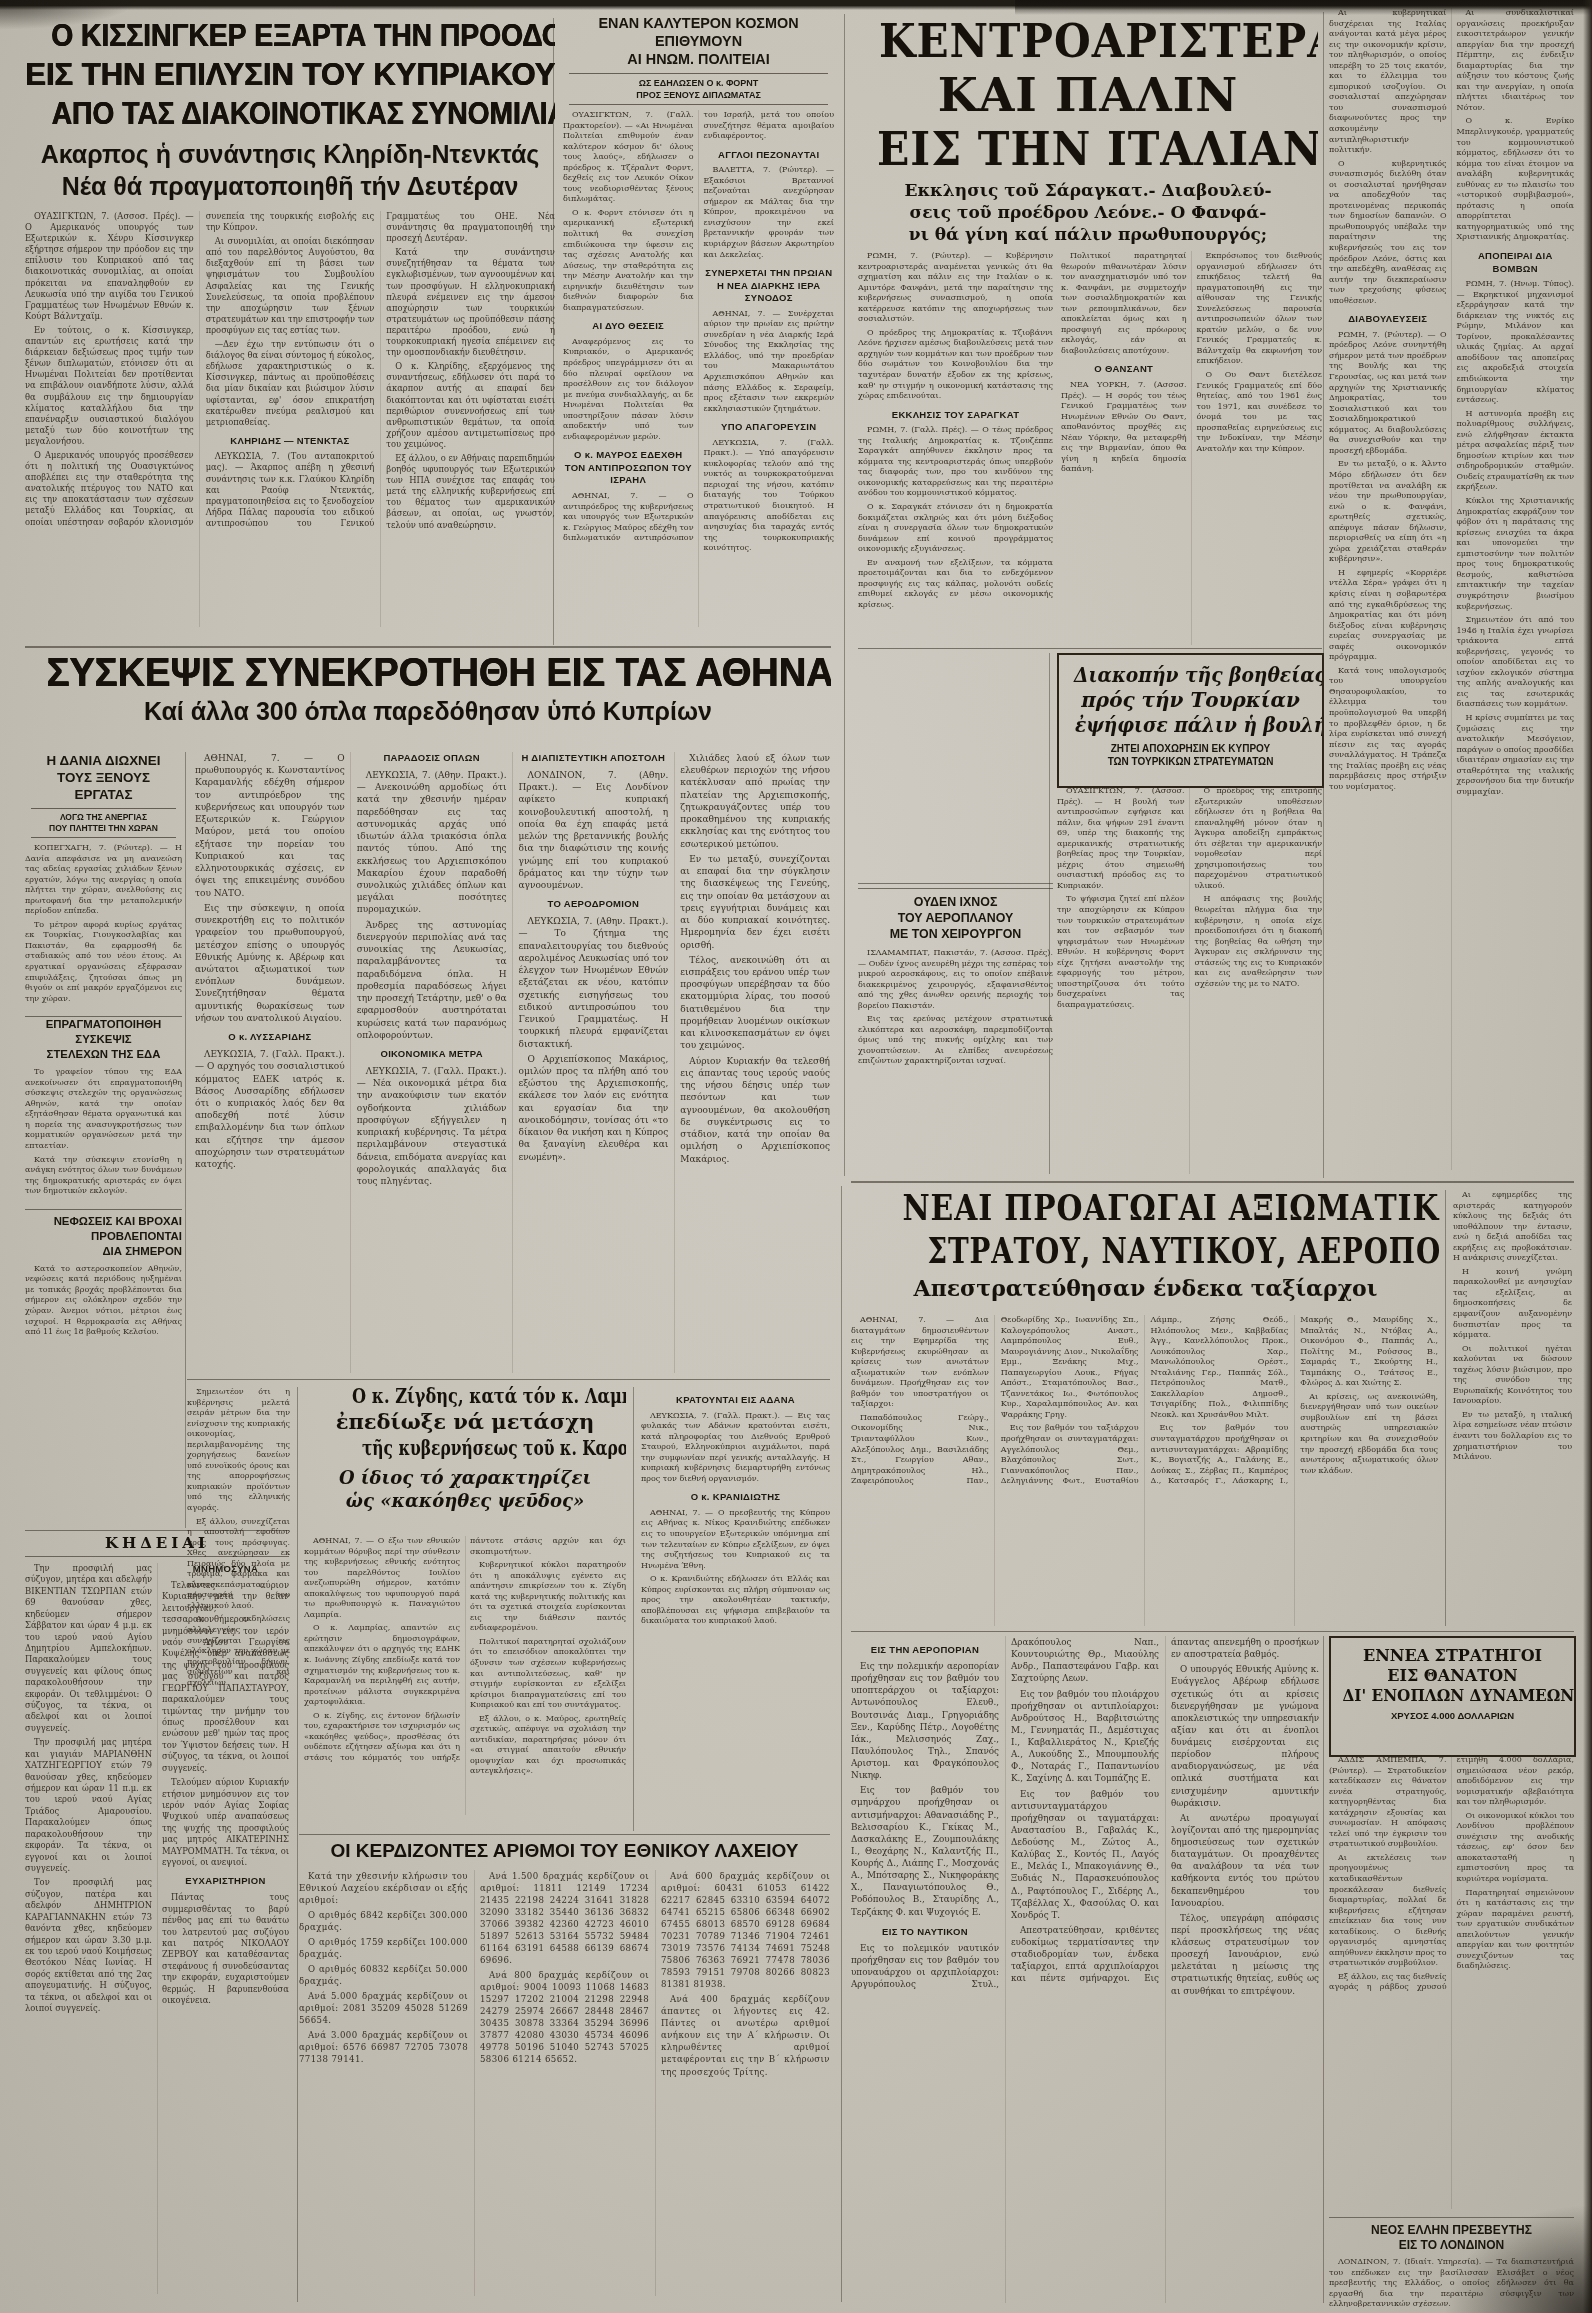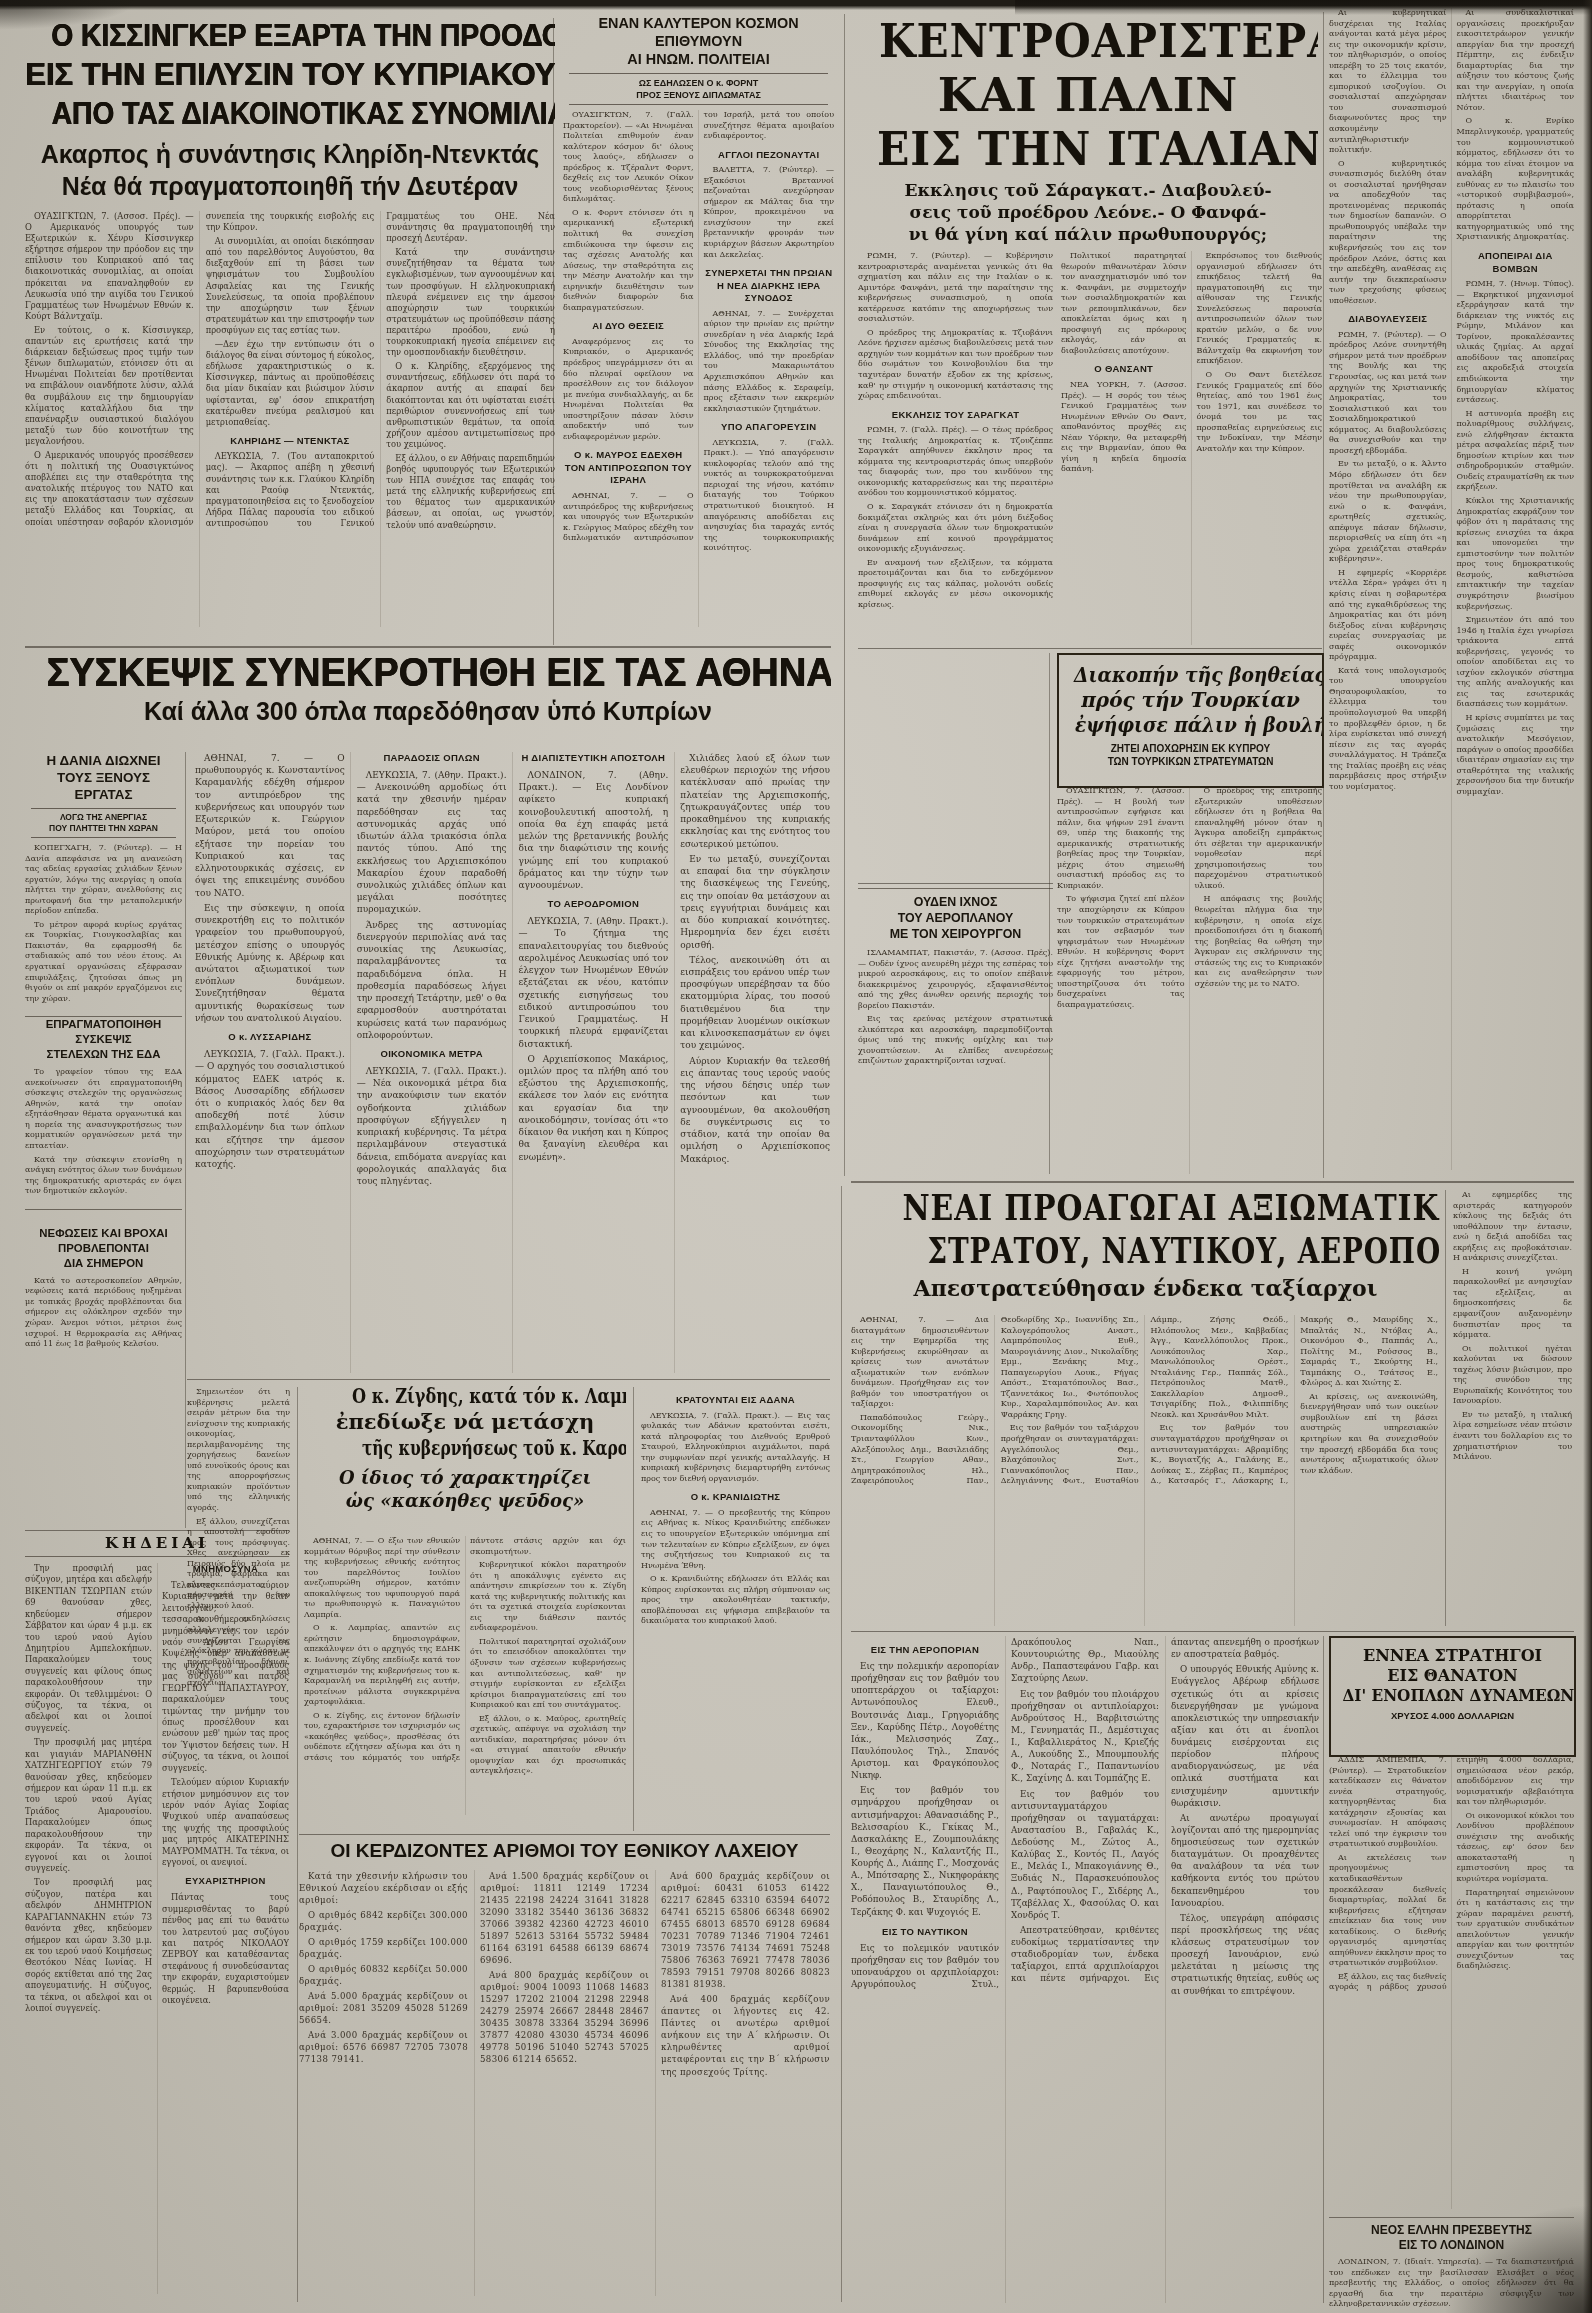--- a/index.html
+++ b/index.html
@@ -198,21 +198,21 @@
       </div>
     <div class="smtitle" style="font-size:11.4px;line-height:15px;margin-top:12px;border-top:1px solid rgba(50,42,32,.6);padding-top:0;">
       <span>ΕΠΡΑΓΜΑΤΟΠΟΙΗΘΗ</span><br>
       <span>ΣΥΣΚΕΨΙΣ</span><br>
       <span>ΣΤΕΛΕΧΩΝ ΤΗΣ ΕΔΑ</span>
     </div>
     <div class="bt" style="margin-top:5px;">
         <p class="para">Το γραφείον τύπου της ΕΔΑ ανεκοίνωσεν ότι επραγματοποιήθη σύσκεψις στελεχών της οργανώσεως Αθηνών, κατά την οποίαν εξητάσθησαν θέματα οργανωτικά και η πορεία της ανασυγκροτήσεως των κομματικών οργανώσεων μετά την επταετίαν.</p>
         <p class="para">Κατά την σύσκεψιν ετονίσθη η ανάγκη ενότητος όλων των δυνάμεων της δημοκρατικής αριστεράς εν όψει των δημοτικών εκλογών.</p>
       </div>
-    <div class="smtitle" style="font-size:11.4px;line-height:15px;margin-top:12px;border-top:1px solid rgba(50,42,32,.6);padding-top:16px;">
+    <div class="smtitle" style="font-size:11.4px;line-height:15px;margin-top:12px;border-top:1px solid rgba(50,42,32,.6);padding-top:4px;text-align:right;">
       <span>ΝΕΦΩΣΕΙΣ ΚΑΙ ΒΡΟΧΑΙ</span><br>
       <span>ΠΡΟΒΛΕΠΟΝΤΑΙ</span><br>
       <span>ΔΙΑ ΣΗΜΕΡΟΝ</span>
     </div>
     <div class="bt" style="margin-top:5px;">
         <p class="para">Κατά το αστεροσκοπείον Αθηνών, νεφώσεις κατά περιόδους ηυξημέναι με τοπικάς βροχάς προβλέπονται δια σήμερον εις ολόκληρον σχεδόν την χώραν. Άνεμοι νότιοι, μέτριοι έως ισχυροί. Η θερμοκρασία εις Αθήνας από 11 έως 18 βαθμούς Κελσίου.</p>
       </div>
   </div>
 
   <div class="block bt cols4" style="left:195px;top:752px;width:635px;height:621px;font-size:9px;line-height:1.36;">

